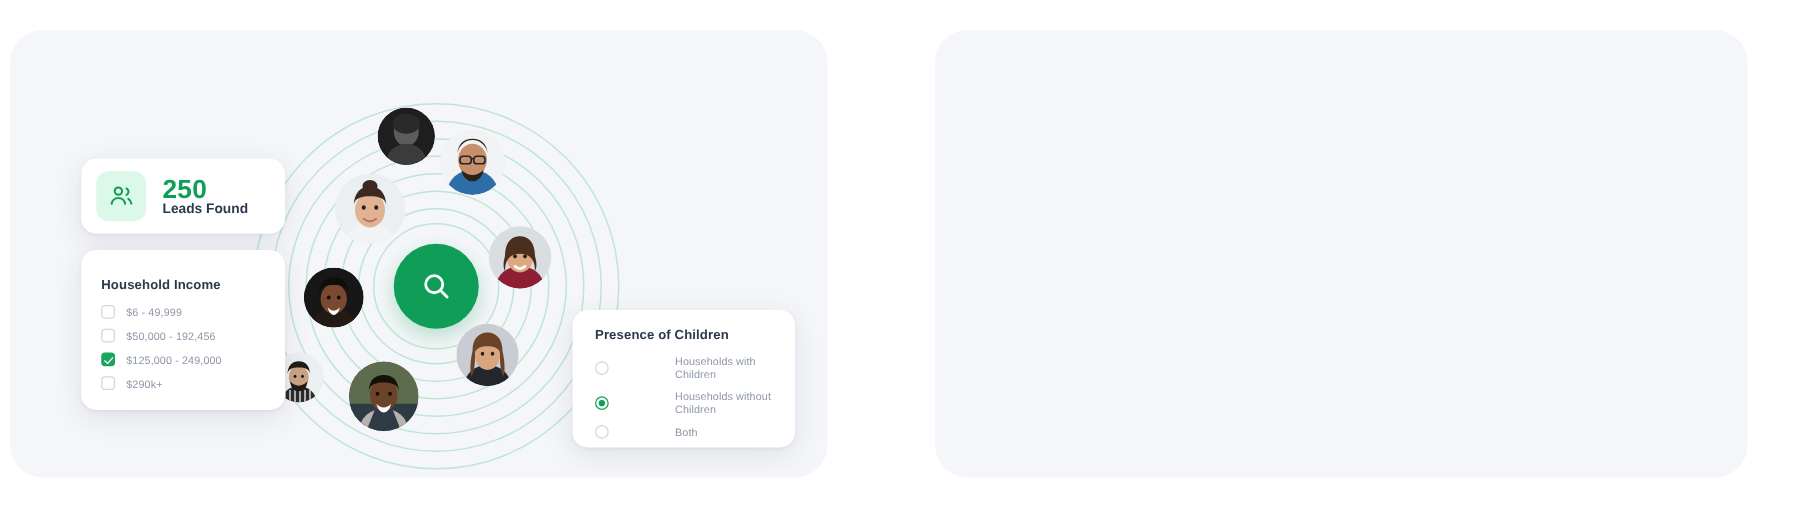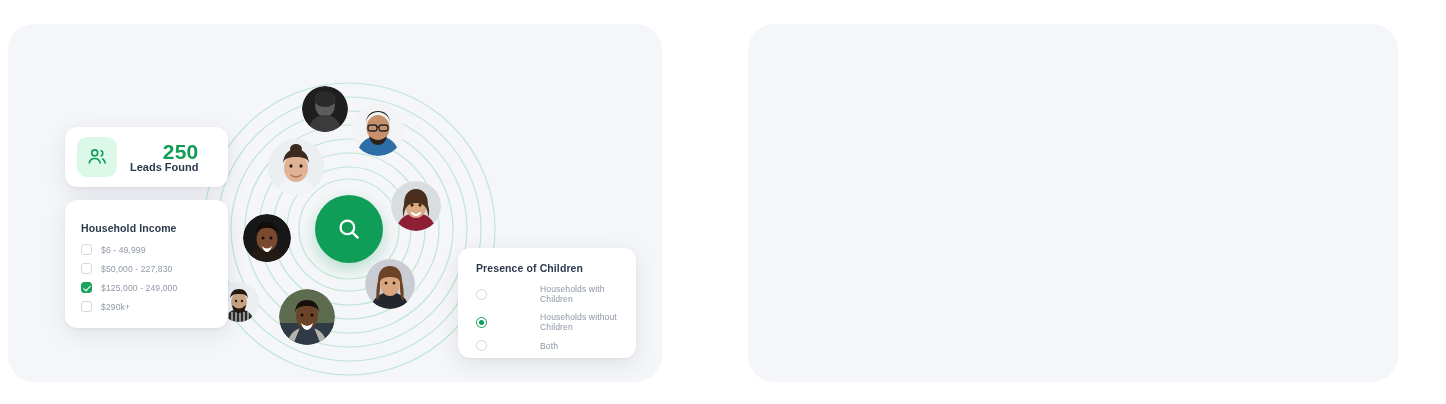--- a/index.html
+++ b/index.html
@@ -10,21 +10,21 @@
   
   .panel{position:absolute;background:#f5f6f9;border-radius:26px;}
   #panel-left{left:8px;top:24px;width:654px;height:358px;}
   #panel-right{left:748px;top:24px;width:650px;height:358px;}
 
   
   .card{position:absolute;background:#ffffff;border-radius:12px;
         box-shadow:0 6px 22px rgba(40,50,80,.10), 0 1px 3px rgba(40,50,80,.06);}
 
   
-  #leads-card{left:57px;top:103px;width:163px;height:60px;display:flex;align-items:center;padding:0 12px;box-sizing:border-box;text-align:right;}
+  #leads-card{left:57px;top:103px;width:163px;height:60px;display:flex;align-items:center;padding:0 12px;box-sizing:border-box;}
   #leads-icon-box{width:40px;height:40px;border-radius:10px;background:#dcf8e8;
         display:flex;align-items:center;justify-content:center;flex:0 0 auto;}
   #leads-text{margin-left:13px;line-height:1;}
   #leads-count{font-size:21px;font-weight:700;color:#0f9d58;letter-spacing:.2px;}
   #leads-label{font-size:11px;font-weight:700;color:#2d3a4d;margin-top:0;}
 
   
   #income-card{left:57px;top:176px;width:163px;height:128px;padding:22px 16px;box-sizing:border-box;}
   .card-title{font-size:10.5px;font-weight:700;color:#2d3a4d;margin-bottom:10px;letter-spacing:.1px;}
   .opt-row{display:flex;align-items:center;margin-bottom:8px;}
@@ -265,21 +265,21 @@
 
     <div class="card" id="income-card">
       <div class="card-title">Household Income</div>
 
       <div class="opt-row">
         <span class="cb"></span>
         <span class="opt-label">$6 - 49,999</span>
       </div>
       <div class="opt-row">
         <span class="cb"></span>
-        <span class="opt-label">$50,000 - 227,830</span>
+        <span class="opt-label">$50,000 - 192,456</span>
       </div>
       <div class="opt-row">
         <span class="cb on"></span>
         <span class="opt-label">$125,000 - 249,000</span>
       </div>
       <div class="opt-row">
         <span class="cb"></span>
         <span class="opt-label">$290k+</span>
       </div>
     </div>

